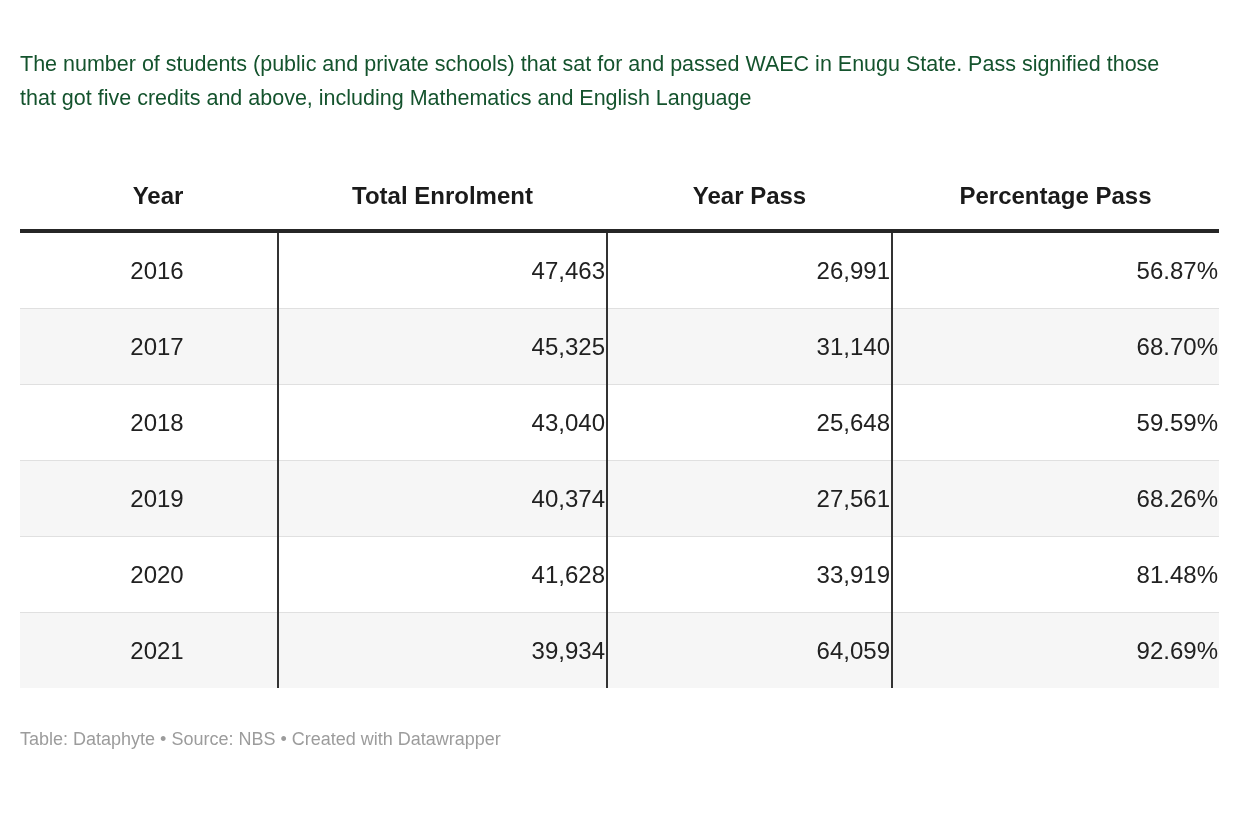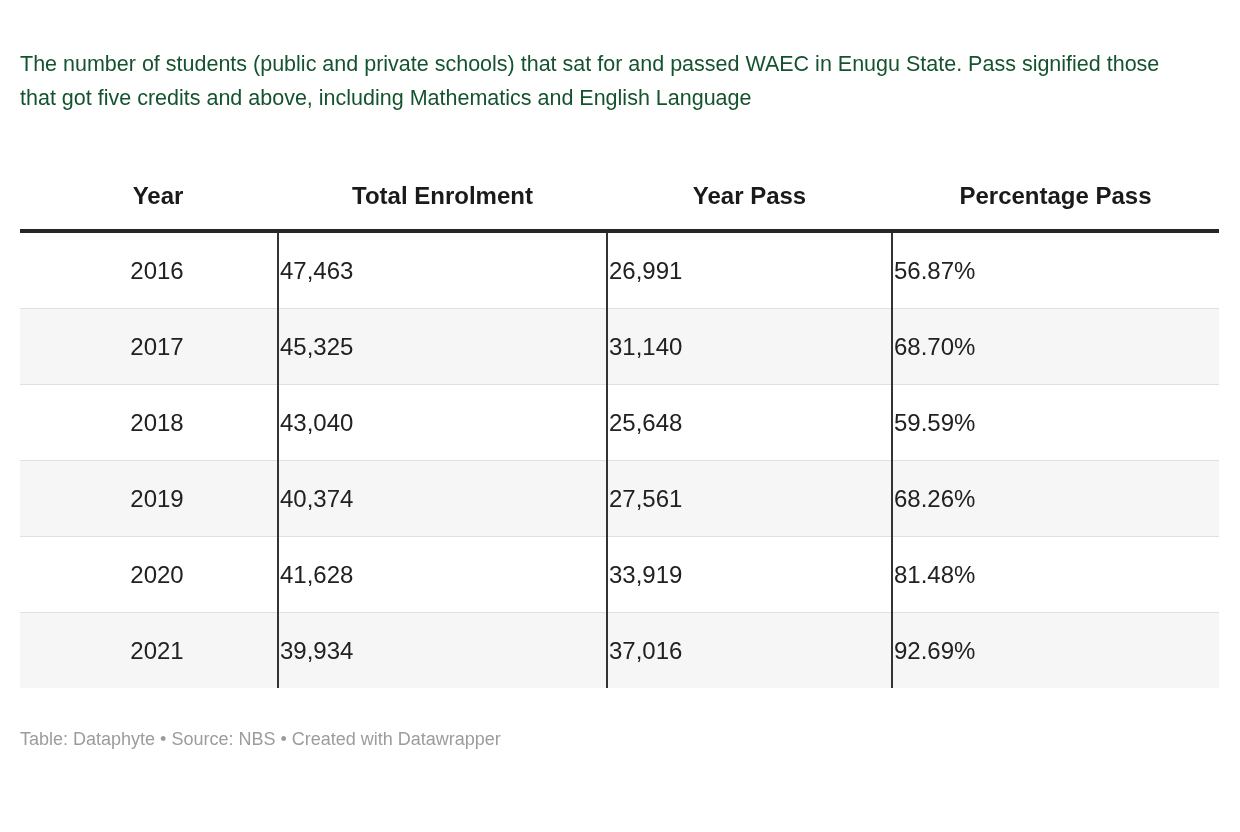--- a/index.html
+++ b/index.html
@@ -49,21 +49,21 @@
   }
   .data-table th.col-year {
     text-align: center;
     padding-left: 18px;
   }
   .data-table td {
     height: 73px;
     font-size: 24px;
     font-weight: 400;
     color: #212121;
-    text-align: left;
+    text-align: right;
     vertical-align: middle;
     border-top: 1px solid #e0e0e0;
   }
   .data-table tbody tr:first-child td { border-top: none; }
   .data-table td.cell-year {
     text-align: center;
     padding-left: 18px;
   }
   .data-table tbody td + td { border-left: 2px solid #333333; }
   .data-table tbody tr:nth-child(even) { background: #f6f6f6; }
@@ -126,21 +126,21 @@
         </tr>
         <tr>
           <td class="cell-year">2020</td>
           <td>41,628</td>
           <td>33,919</td>
           <td>81.48%</td>
         </tr>
         <tr>
           <td class="cell-year">2021</td>
           <td>39,934</td>
-          <td>37,016</td>
+          <td>64,059</td>
           <td>92.69%</td>
         </tr>
       </tbody>
     </table>
   </div>
 
   <div class="chart-footer">Table: Dataphyte • Source: NBS • Created with Datawrapper</div>
 
 </div>
 

